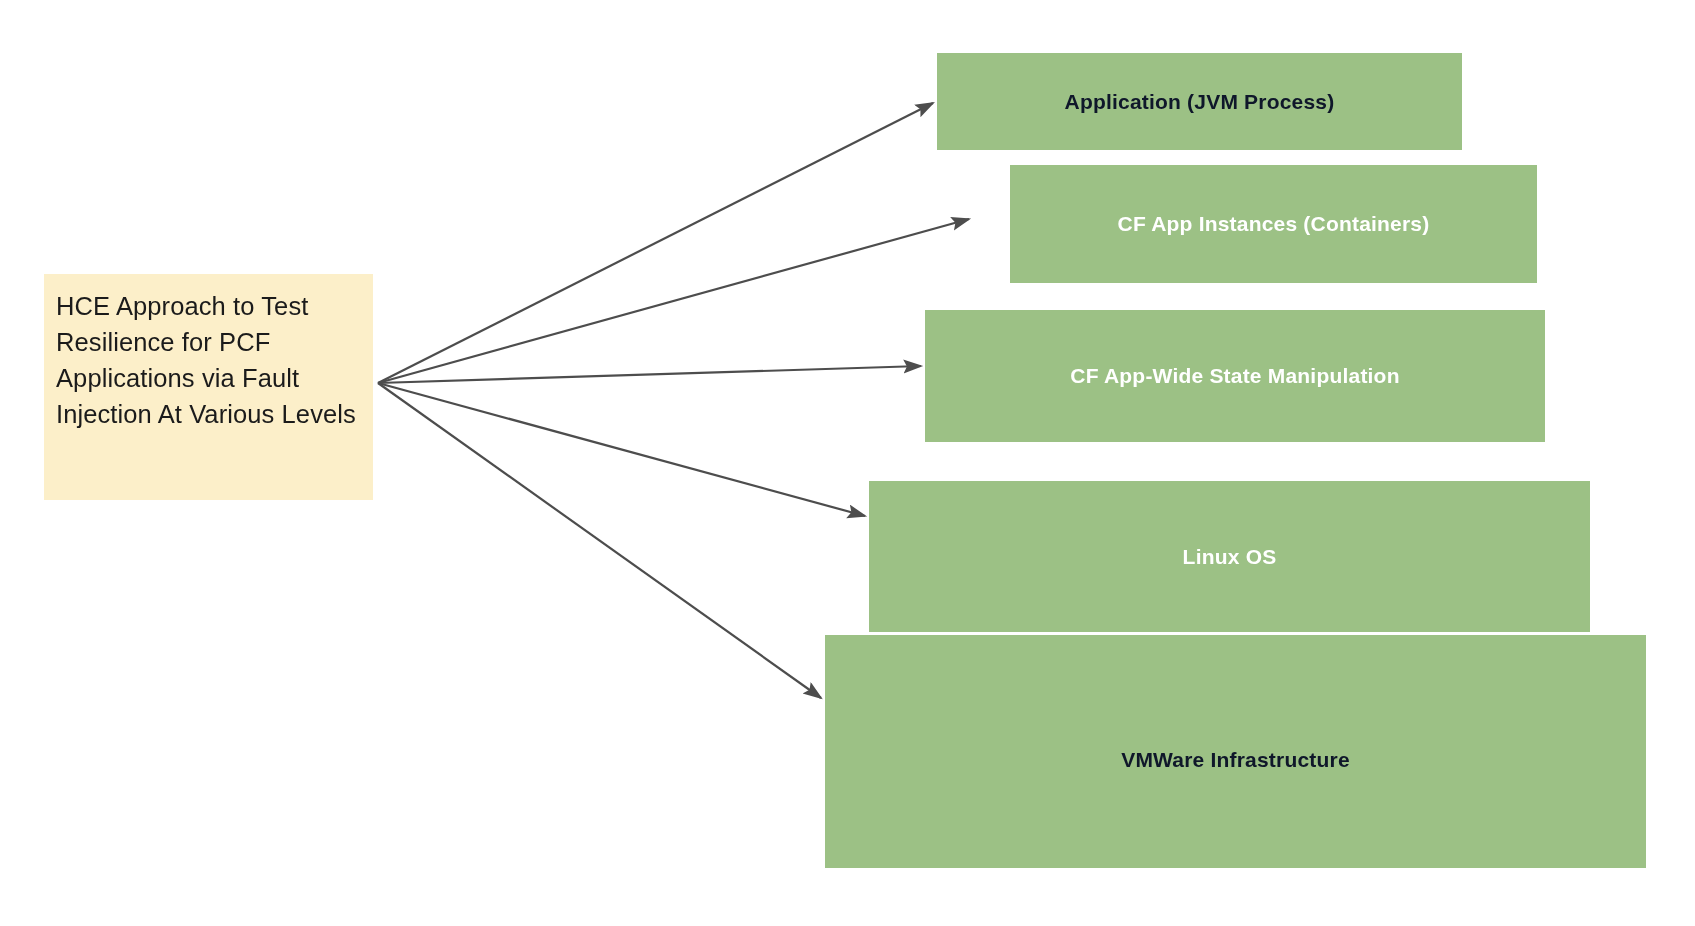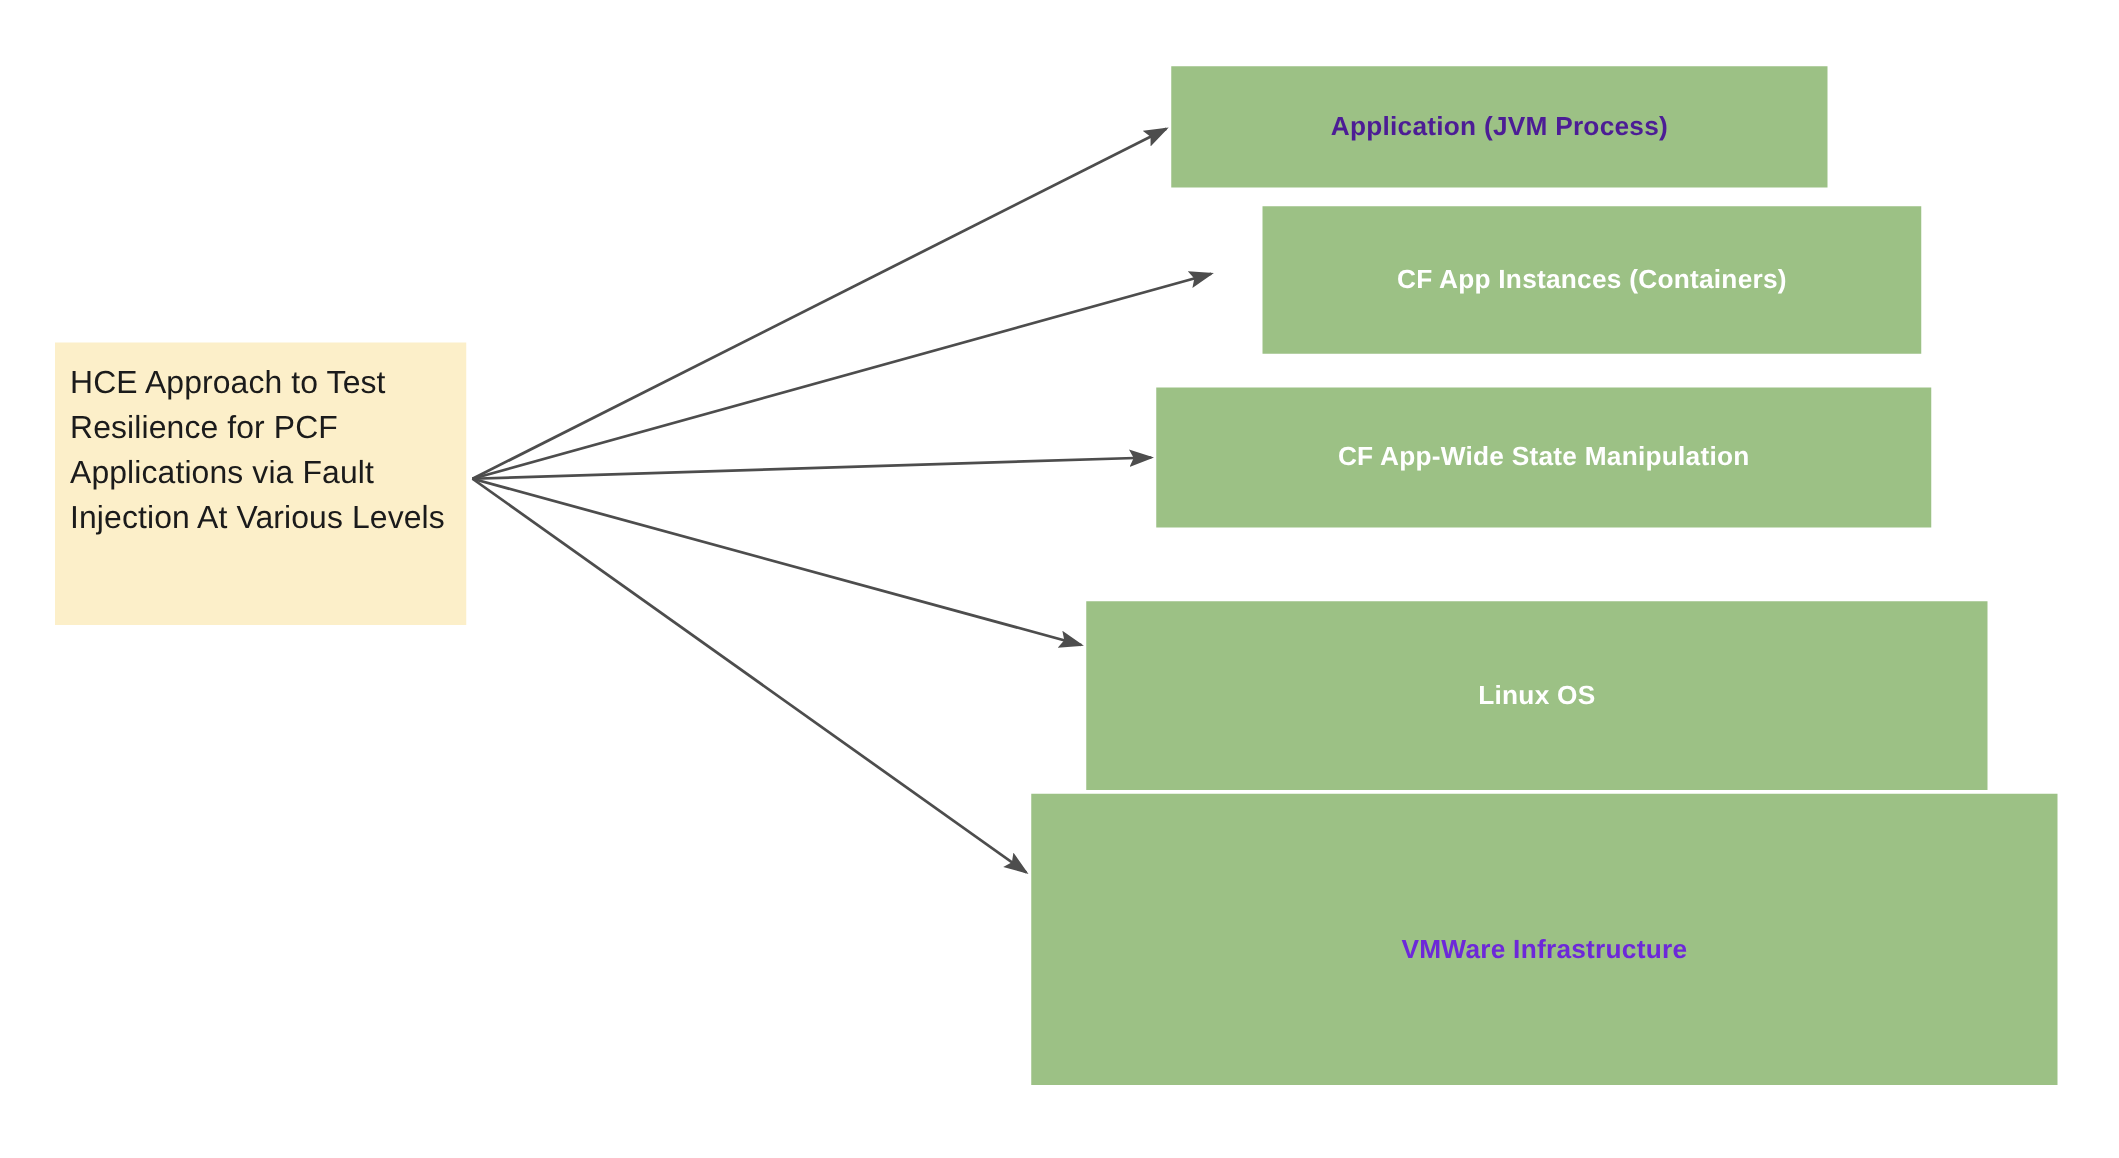--- a/index.html
+++ b/index.html
@@ -90,32 +90,32 @@
       <line class="connector-line" marker-end="url(#arrowhead)" x1="378" y1="383" x2="865" y2="516" stroke="#4d4d4d"></line>
       <line class="connector-line" marker-end="url(#arrowhead)" x1="378" y1="383" x2="821" y2="698" stroke="#4d4d4d"></line>
     </g>
   </svg>
 
   <div class="node note-box" id="source-note" style="left: 44px; top: 274px; width: 329px; height: 226px; background: rgb(252, 239, 201); padding-left: 12px;">
     <div class="note-text" style="color: rgb(27, 27, 27);">HCE Approach to Test Resilience for PCF Applications via Fault Injection At Various Levels</div>
   </div>
 
   <div class="node layer-box" id="layer-0" style="left: 937px; top: 53px; width: 525px; height: 97px; background: rgb(156, 193, 133);">
-    <span class="layer-label" style="color: #4c1d95;">Application (JVM Process)</span>
+    <span class="layer-label" style="color: #0f172a;">Application (JVM Process)</span>
   </div>
 
   <div class="node layer-box" id="layer-1" style="left: 973px; top: 165px; width: 527px; height: 118px; background: rgb(156, 193, 133); margin-left: 37px;">
     <span class="layer-label" style="color: rgb(255, 255, 255);">CF App Instances (Containers)</span>
   </div>
 
-  <div class="node layer-box" id="layer-2" style="left: 925px; top: 310px; width: 620px; height: 112px; background: rgb(156, 193, 133);">
+  <div class="node layer-box" id="layer-2" style="left: 925px; top: 310px; width: 620px; height: 132px; background: rgb(156, 193, 133);">
     <span class="layer-label" style="color: rgb(255, 255, 255);">CF App-Wide State Manipulation</span>
   </div>
 
   <div class="node layer-box" id="layer-3" style="left: 869px; top: 481px; width: 721px; height: 151px; background: rgb(156, 193, 133); justify-content: center;">
     <span class="layer-label" style="color: rgb(255, 255, 255);">Linux OS</span>
   </div>
 
   <div class="node layer-box" id="layer-4" style="left: 825px; top: 635px; width: 821px; height: 233px; background: rgb(156, 193, 133);">
-    <span class="layer-label" style="color: #6d28d9; margin-top: 16px;">VMWare Infrastructure</span>
+    <span class="layer-label" style="color: #0f172a; margin-top: 16px;">VMWare Infrastructure</span>
   </div>
 
 </div>
 
 </body></html>

